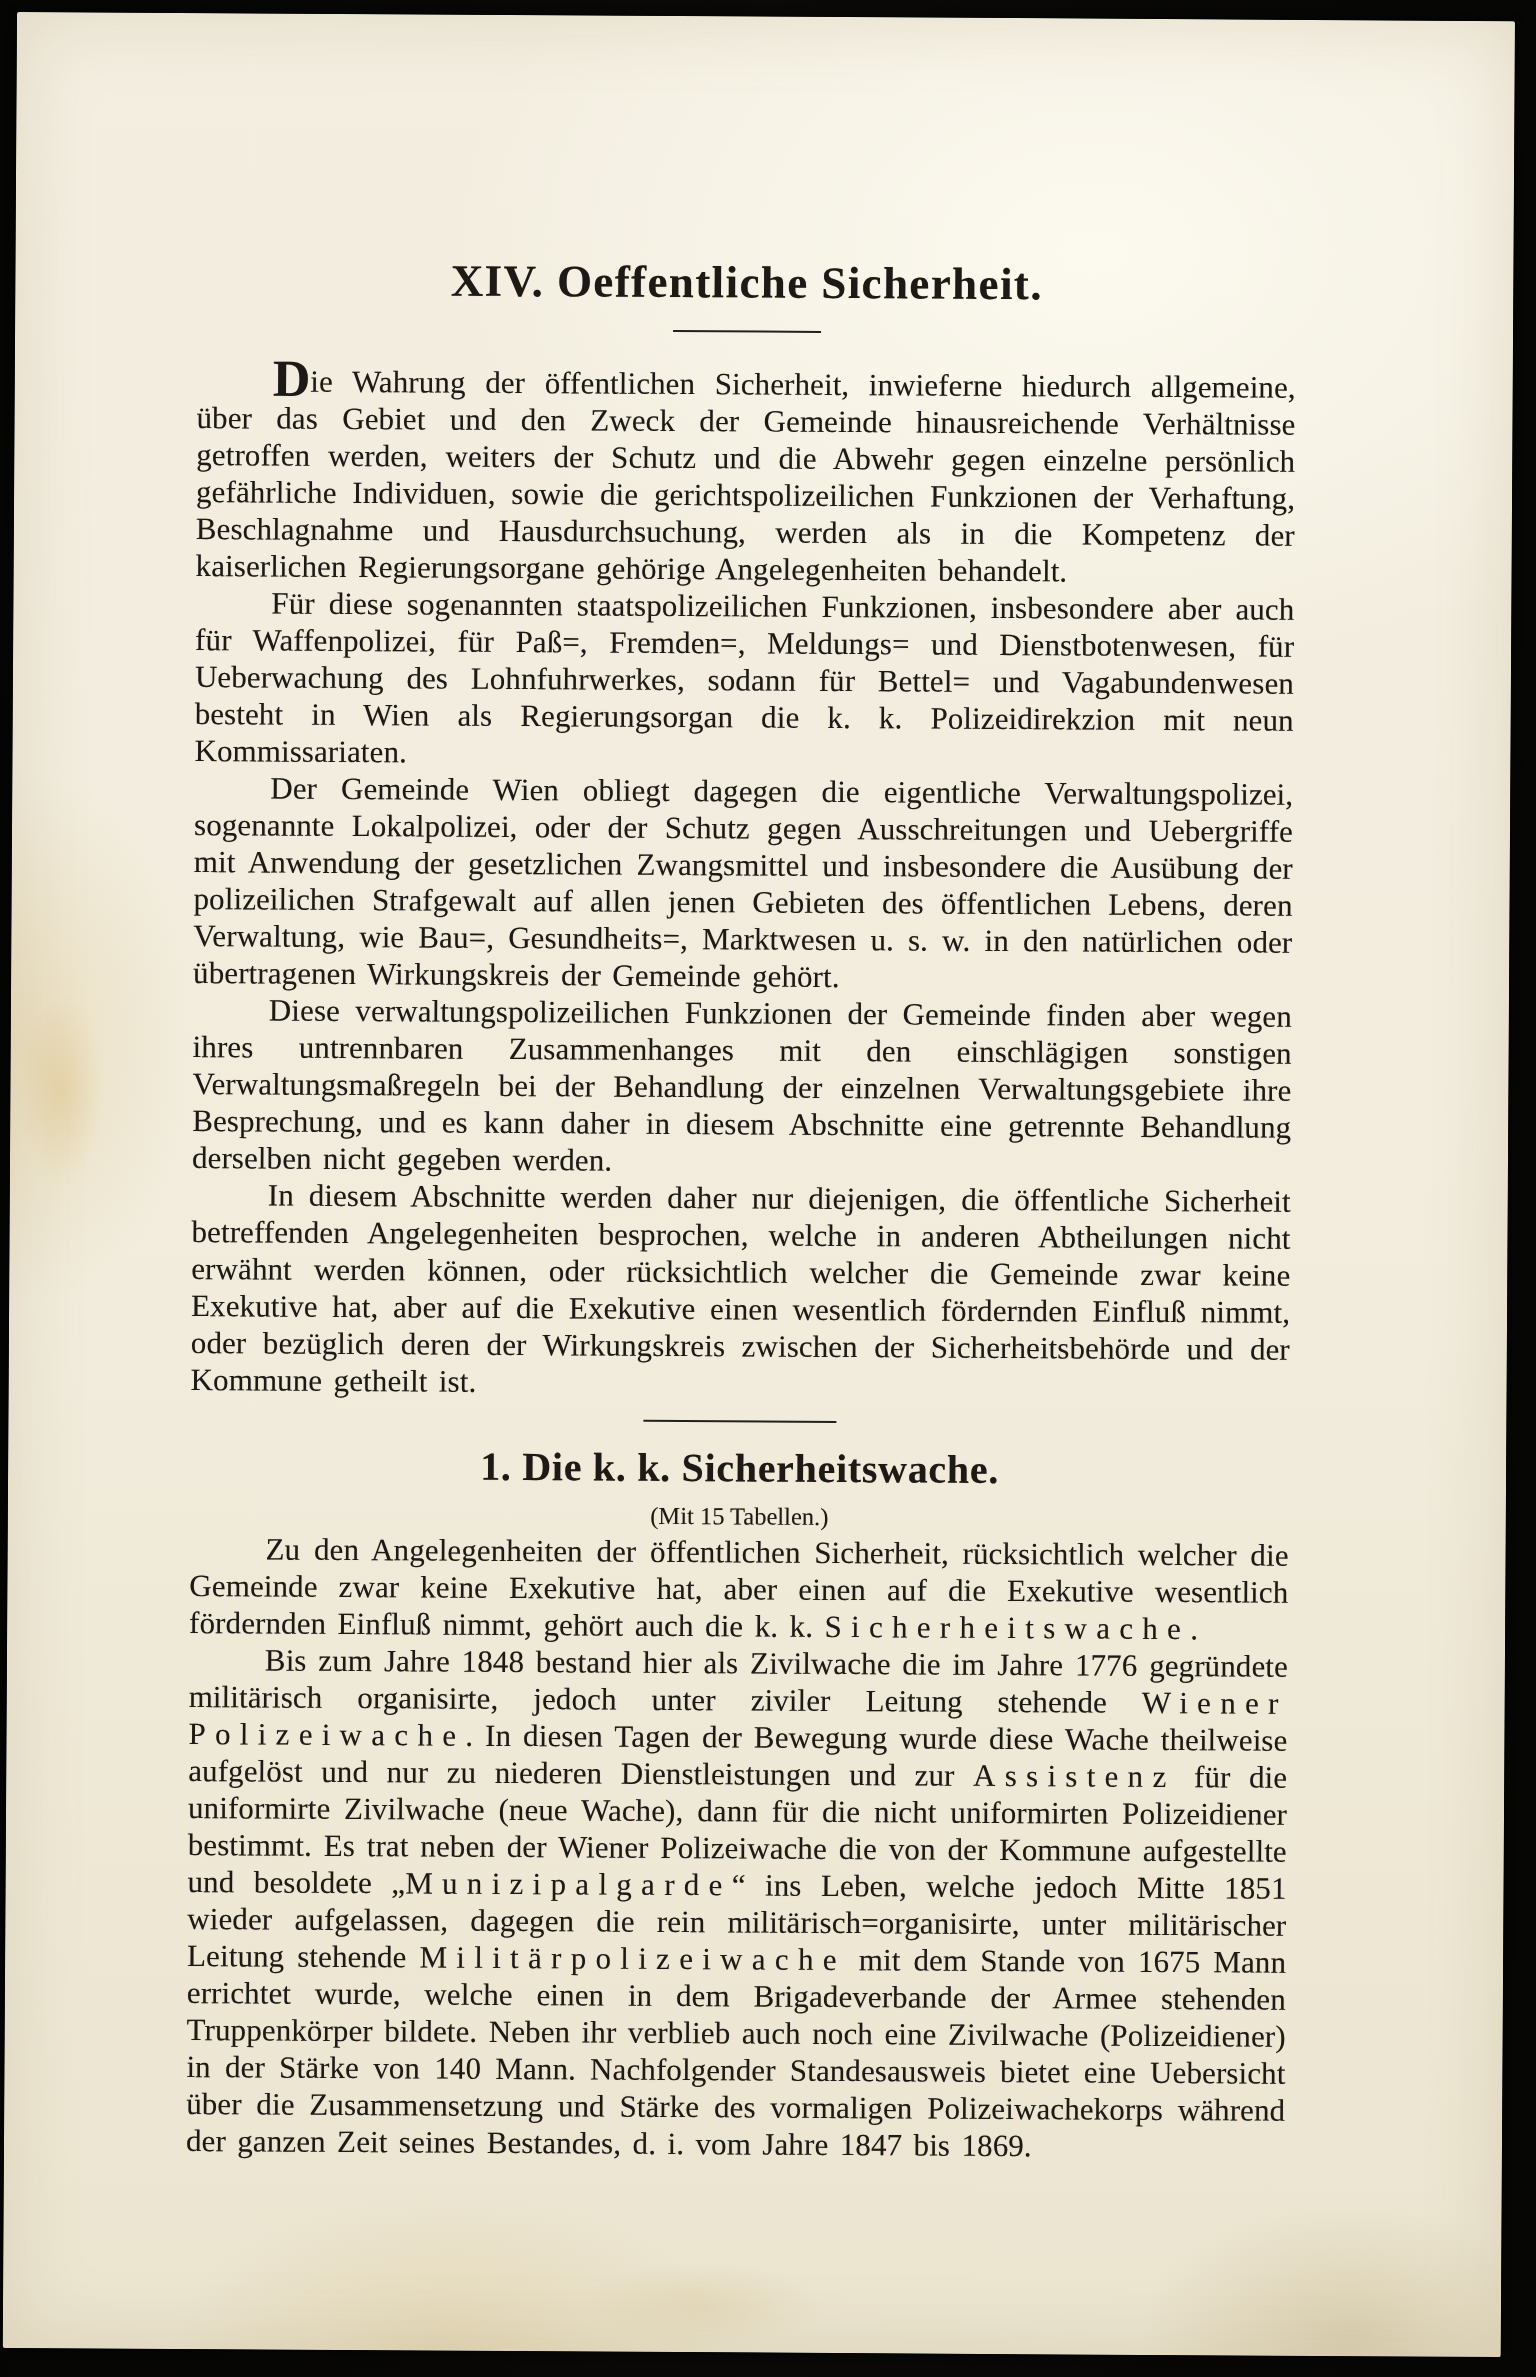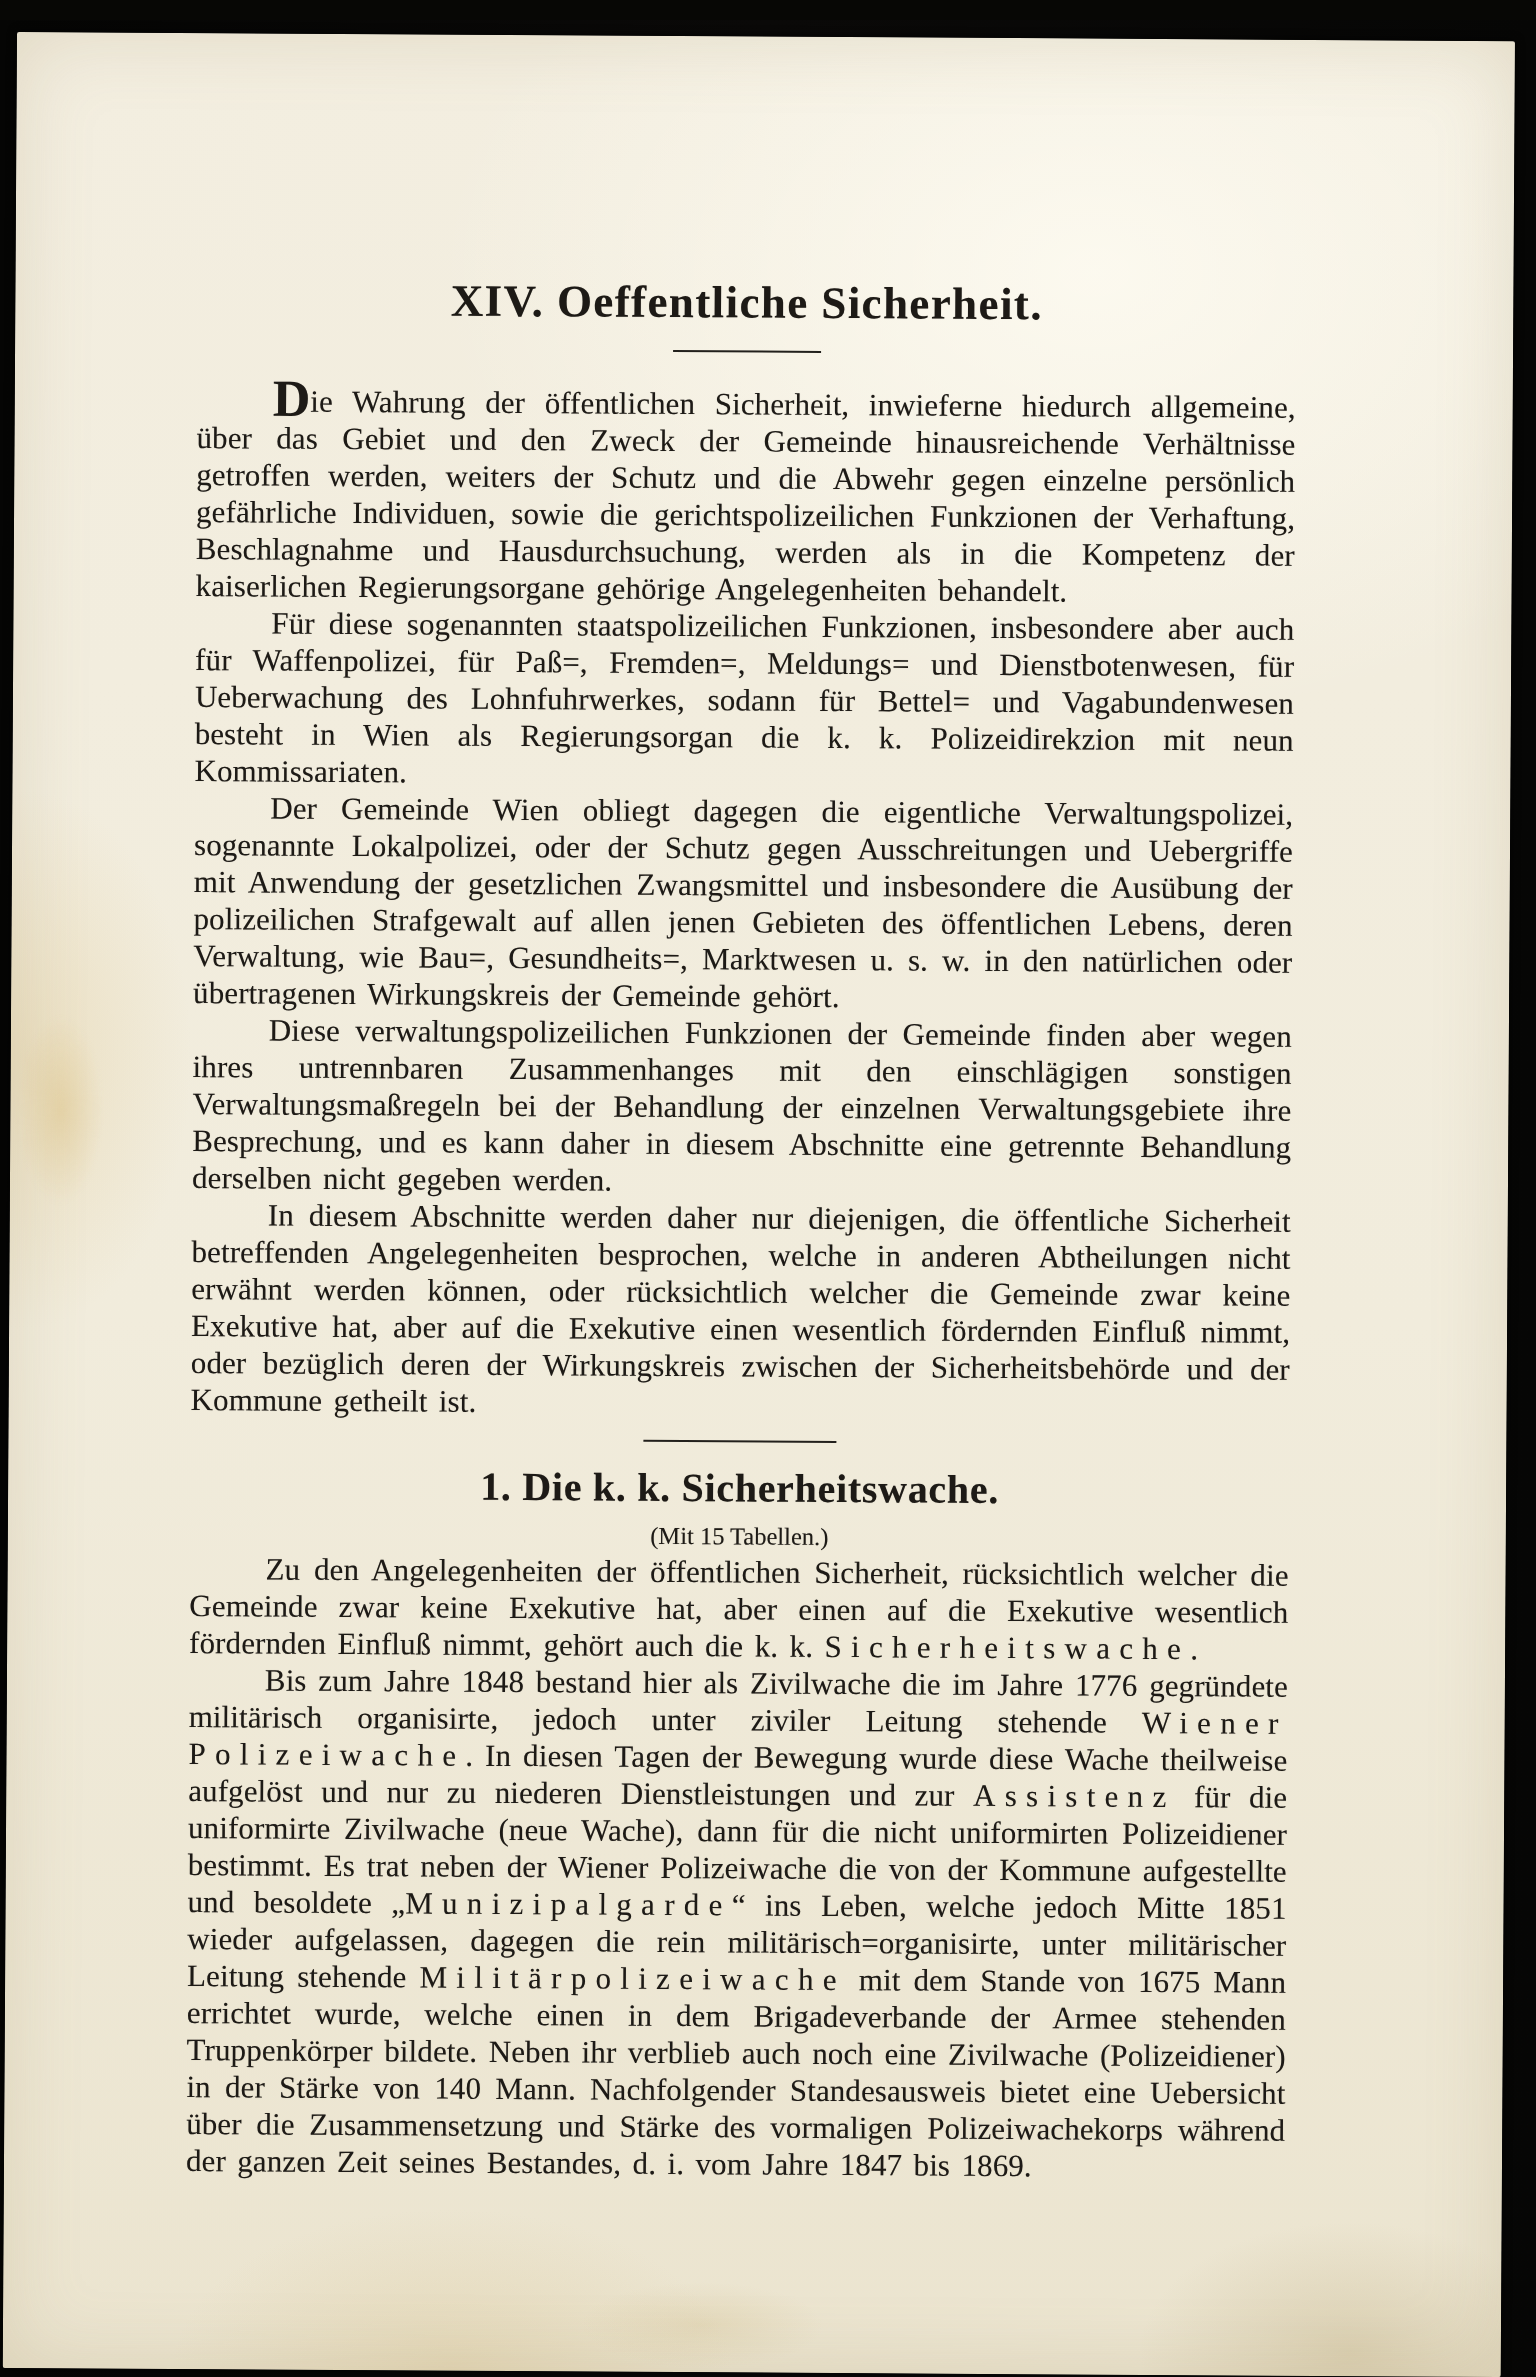--- a/index.html
+++ b/index.html
@@ -5,21 +5,20 @@
   html, body {
     margin: 0; padding: 0;
     width: 1537px; height: 2377px;
     background: #070705;
     overflow: hidden;
     font-family: "Liberation Serif", "DejaVu Serif", serif;
   }
   .backdrop {
     position: absolute; inset: 0;
     background: linear-gradient(90deg, #050504 0%, #0a0908 50%, #060605 100%);
-    margin-top: 20px;
   }
   .page {
     position: absolute;
     left: 17.3px; top: 11.5px;
     width: 1498px; height: 2336px;
     transform: rotate(0.35deg);
     transform-origin: 0 0;
     background-color: #f1ecdc;
     background-image:
       radial-gradient(937px 649px at 72% 10%, rgba(255,253,244,0.75), rgba(255,253,244,0) 70%),

